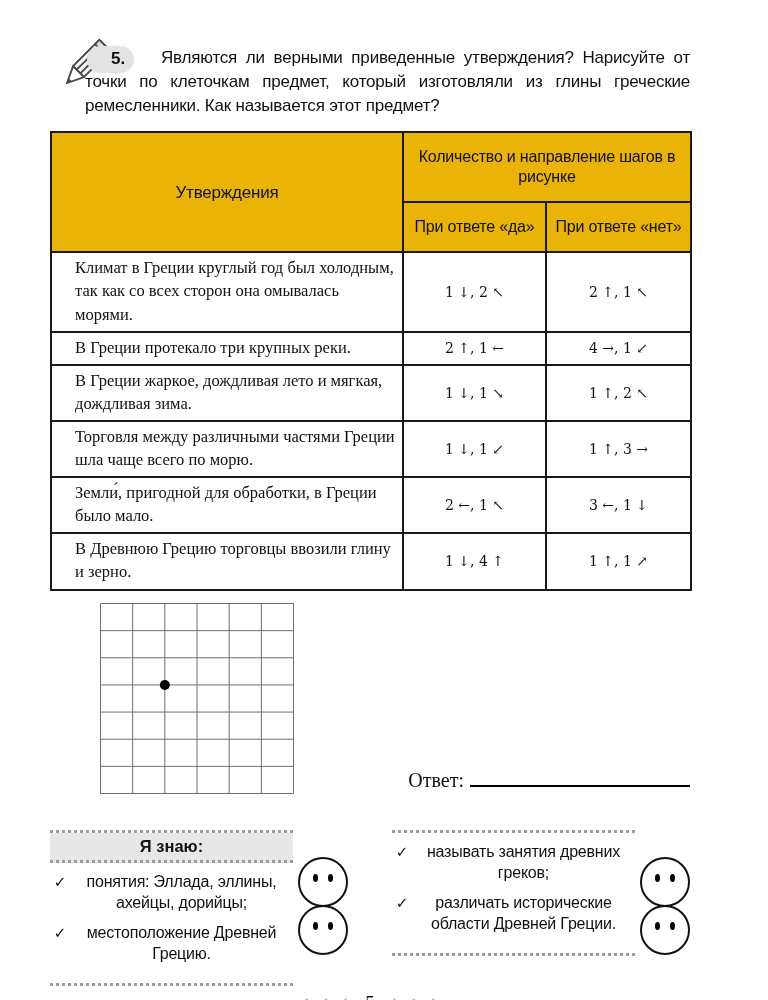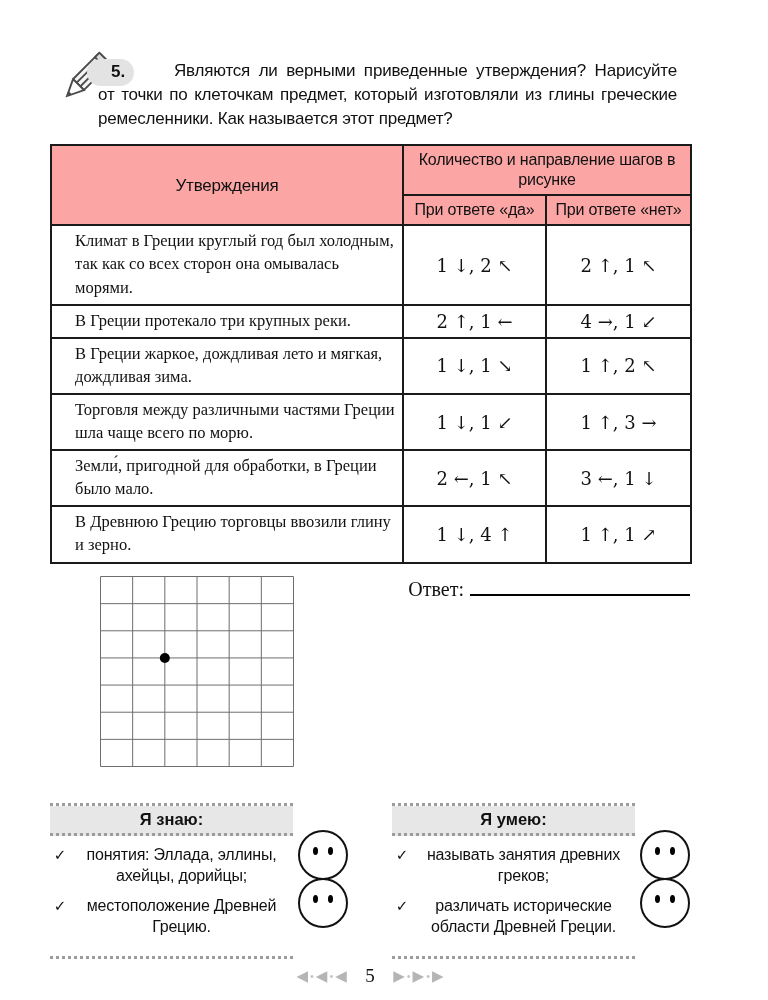--- a/index.html
+++ b/index.html
@@ -10,45 +10,45 @@
   .page{padding:46px 78px 0 50px;}
 
   
   .task{position:relative;margin-left:35px;}
   .pencil{position:absolute;left:-32px;top:-12px;width:62px;height:62px;}
   .task-pill{
     position:absolute;left:2px;top:0;background:#e3e3e3;border-radius:999px;
     padding:2px 9px 3px 24px;font-weight:bold;font-size:17px;line-height:1.3;
   }
   .task-text{
-    margin:13px;font-size:17px;line-height:1.42;text-align:justify;
+    margin:0;font-size:17px;line-height:1.42;text-align:justify;
     text-indent:76px;letter-spacing:-0.2px;
   }
 
   
   table.steps{
     border-collapse:collapse;width:640px;margin-top:13px;table-layout:fixed;
   }
   table.steps th,table.steps td{border:2px solid #1a1a1a;}
   table.steps th{
-    background:#fca5a5;font-weight:normal;font-size:16px;letter-spacing:-0.2px;
-    padding:4px 4px;line-height:1.25;
+    background:#eab308;font-weight:normal;font-size:16px;letter-spacing:-0.2px;
+    padding:14px 4px;line-height:1.25;
   }
   col.c-st{width:352px;} col.c-yes{width:143px;} col.c-no{width:145px;}
   td.statement{
     font-family:"Liberation Serif","DejaVu Serif",serif;font-size:16.5px;
     line-height:1.4;padding:3px 7px 5px 23px;
   }
   td.dir{
-    font-family:"DejaVu Serif","DejaVu Sans",serif;font-size:18px;
+    font-family:"DejaVu Serif","DejaVu Sans",serif;font-size:14px;
     text-align:center;vertical-align:middle;padding:2px;
   }
 
   
-  .grid-answer{display:flex;margin-top:12px;gap:30px;}
+  .grid-answer{display:flex;align-items:flex-end;margin-top:12px;gap:30px;}
   .draw-grid{margin-left:50px;display:block;}
   .answer{
     margin-left:auto;margin-bottom:2px;white-space:nowrap;
     font-family:"Liberation Serif","DejaVu Serif",serif;font-size:20px;
   }
   .answer-line{
     display:inline-block;width:220px;border-bottom:2px solid #000;
     height:18px;vertical-align:baseline;margin-left:6px;
   }
 
@@ -202,21 +202,20 @@
         <div class="face">
             <span class="eye l"></span>
             <span class="eye r"></span>
           </div>
       </div>
     </div>
 
     <div class="box-group">
       <div class="abox">
         <div class="abox-top"></div>
-        <div class="abox-head">Я умею:</div>
         <div class="abox-items">
           <div class="abox-item">
             <span class="check">✓</span>
             <span>называть занятия древних греков;</span>
           </div>
           <div class="abox-item">
             <span class="check">✓</span>
             <span>различать исторические области Древней Греции.</span>
           </div>
         </div>

